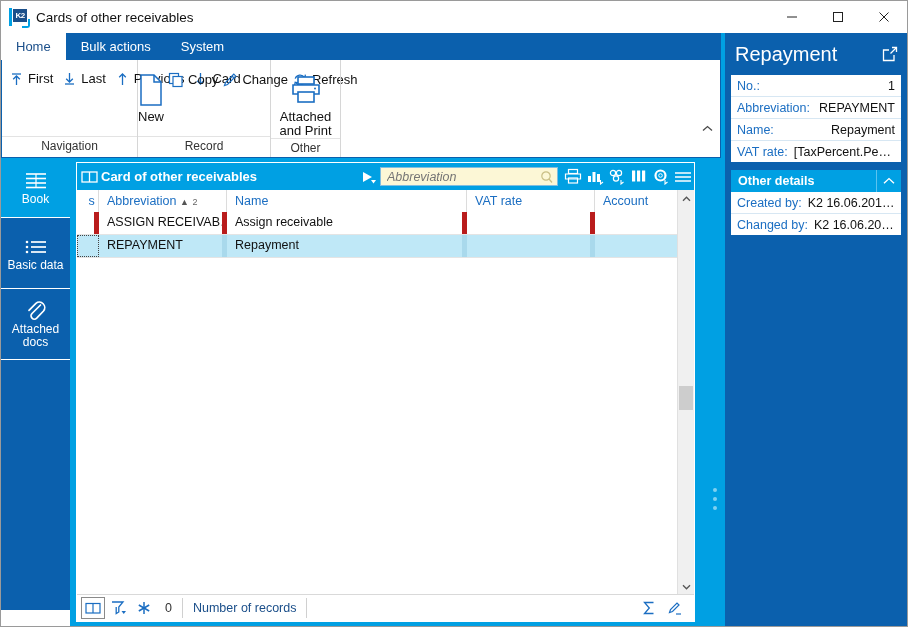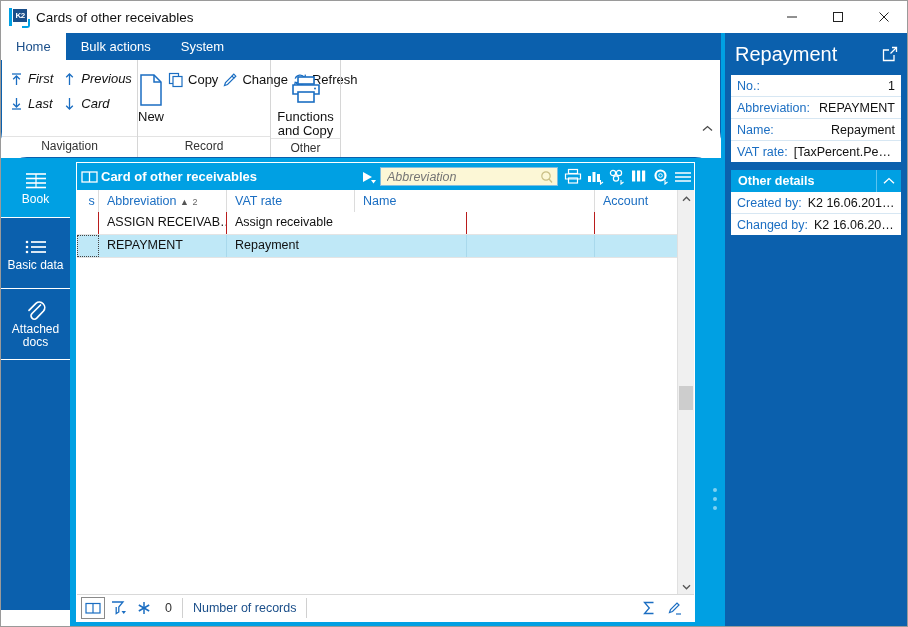--- a/index.html
+++ b/index.html
@@ -44,21 +44,20 @@
   .win-btns{display:flex;height:32px;flex:0 0 auto;}
   .win-btn{
     width:46px;height:32px;display:flex;align-items:center;justify-content:center;
     color:#222;font-size:13px;
   }
 
   
   .ribbon{
     position:absolute;left:0;top:32px;width:720px;height:125px;
     background:#0b60ad;
-    border-radius:26px;
   }
   .tabstrip{
     position:absolute;left:0;top:0;width:720px;height:27px;
     background:#0b60ad;display:flex;align-items:flex-end;
   }
   .tab{
     height:27px;line-height:27px;padding:0 15px;color:#ffffff;font-size:13px;
     white-space:nowrap;
   }
   .tab.active{background:#ffffff;color:#1b4f8a;}
@@ -73,21 +72,21 @@
     box-sizing:border-box;
   }
   .group .content{flex:1 1 auto;display:flex;align-items:flex-start;padding-top:6px;}
   .group .gname{
     height:20px;line-height:18px;text-align:center;font-size:12px;color:#333;
     border-top:1px solid #e3e3e3;
   }
 
   
   .navgrid{display:flex;padding-left:6px;}
-  .navcol{display:flex;flex-direction:column;font-style:italic;}
+  .navcol{display:flex;flex-direction:row;}
   .navitem{
     display:flex;align-items:center;height:25px;padding:0 8px 0 2px;font-size:13px;color:#111;
     white-space:nowrap;
   }
   .navitem .gi{width:18px;display:inline-block;text-align:center;color:#1b6ec2;font-size:14px;}
 
   
   .bigbtn{
     width:62px;display:flex;flex-direction:column;align-items:center;justify-content:flex-start;
     padding-top:4px;font-size:13px;color:#111;text-align:center;line-height:14px;
@@ -162,21 +161,21 @@
   .c-name{width:240px;}
   .c-vat{width:128px;}
   .c-acct{width:88px;border-right:0;}
   .sort-ind{color:#555;font-size:9px;}
   .sort-num{font-size:9px;color:#666;}
 
   .rows{position:absolute;left:0;right:0;top:49px;bottom:26px;background:#fff;overflow:hidden;}
   .row{display:flex;height:22px;align-items:center;font-size:12.5px;color:#111;
        border-bottom:1px solid #e4e4e4;}
   .row .cell{
-    box-sizing:border-box;padding-left:8px;border-right:1px solid #b91c1c;height:22px;
+    box-sizing:border-box;padding-left:8px;border-right:5px solid #b91c1c;height:22px;
     line-height:21px;white-space:nowrap;overflow:hidden;
   }
   .row.sel{background:#bfe8f7;}
   .row.sel .cell{border-right-color:#a9d9ec;}
   .row .c-s{padding-left:0;}
   .row.sel .c-s{border:1px dotted #444;background:#bfe8f7;box-sizing:border-box;}
 
   .vscroll{
     position:absolute;right:0;top:27px;bottom:26px;width:16px;background:#f0f0f0;
     border-left:1px solid #e0e0e0;
@@ -383,21 +382,21 @@
           <div class="content" style="justify-content:center;">
             <div class="bigbtn" style="width:68px">
               <span class="bicon">
                 <svg width="32" height="30" viewBox="0 0 32 30">
                   <rect x="8" y="2" width="16" height="7" fill="#fff" stroke="#1b6ec2" stroke-width="1.6"></rect>
                   <path d="M3 10 h26 v9 h-26 z" fill="#fff" stroke="#1b6ec2" stroke-width="1.6"></path>
                   <rect x="8" y="17" width="16" height="10" fill="#fff" stroke="#1b6ec2" stroke-width="1.6"></rect>
                   <circle cx="25" cy="13.5" r="1" fill="#1b6ec2"></circle>
                 </svg>
               </span>
-              <span>Functions and Copy</span>
+              <span>Attached and Print</span>
             </div>
           </div>
           <div class="gname">Other</div>
         </div>
 
         <div style="flex:1 1 auto;"></div>
       </div>
       <div class="ribbon-collapse">
         <svg width="11" height="7" viewBox="0 0 11 7">
             <polyline points="1,5.5 5.5,1.5 10,5.5" fill="none" stroke="#4a4a4a" stroke-width="1.3"></polyline>
@@ -522,22 +521,22 @@
         </div>
       </div>
 
       <div class="col-header">
         <div class="cell c-s">s</div>
         <div class="cell c-abbr">
           <span>Abbreviation</span>
           <span class="sort-ind">▲</span>
           <span class="sort-num">2</span>
         </div>
+        <div class="cell c-name">Name</div>
         <div class="cell c-vat">VAT rate</div>
-        <div class="cell c-name">Name</div>
         <div class="cell c-acct">Account</div>
       </div>
 
       <div class="rows">
         <div class="row">
           <div class="cell c-s"></div>
           <div class="cell c-abbr">ASSIGN RECEIVAB…</div>
           <div class="cell c-name">Assign receivable</div>
           <div class="cell c-vat"></div>
           <div class="cell c-acct"></div>

